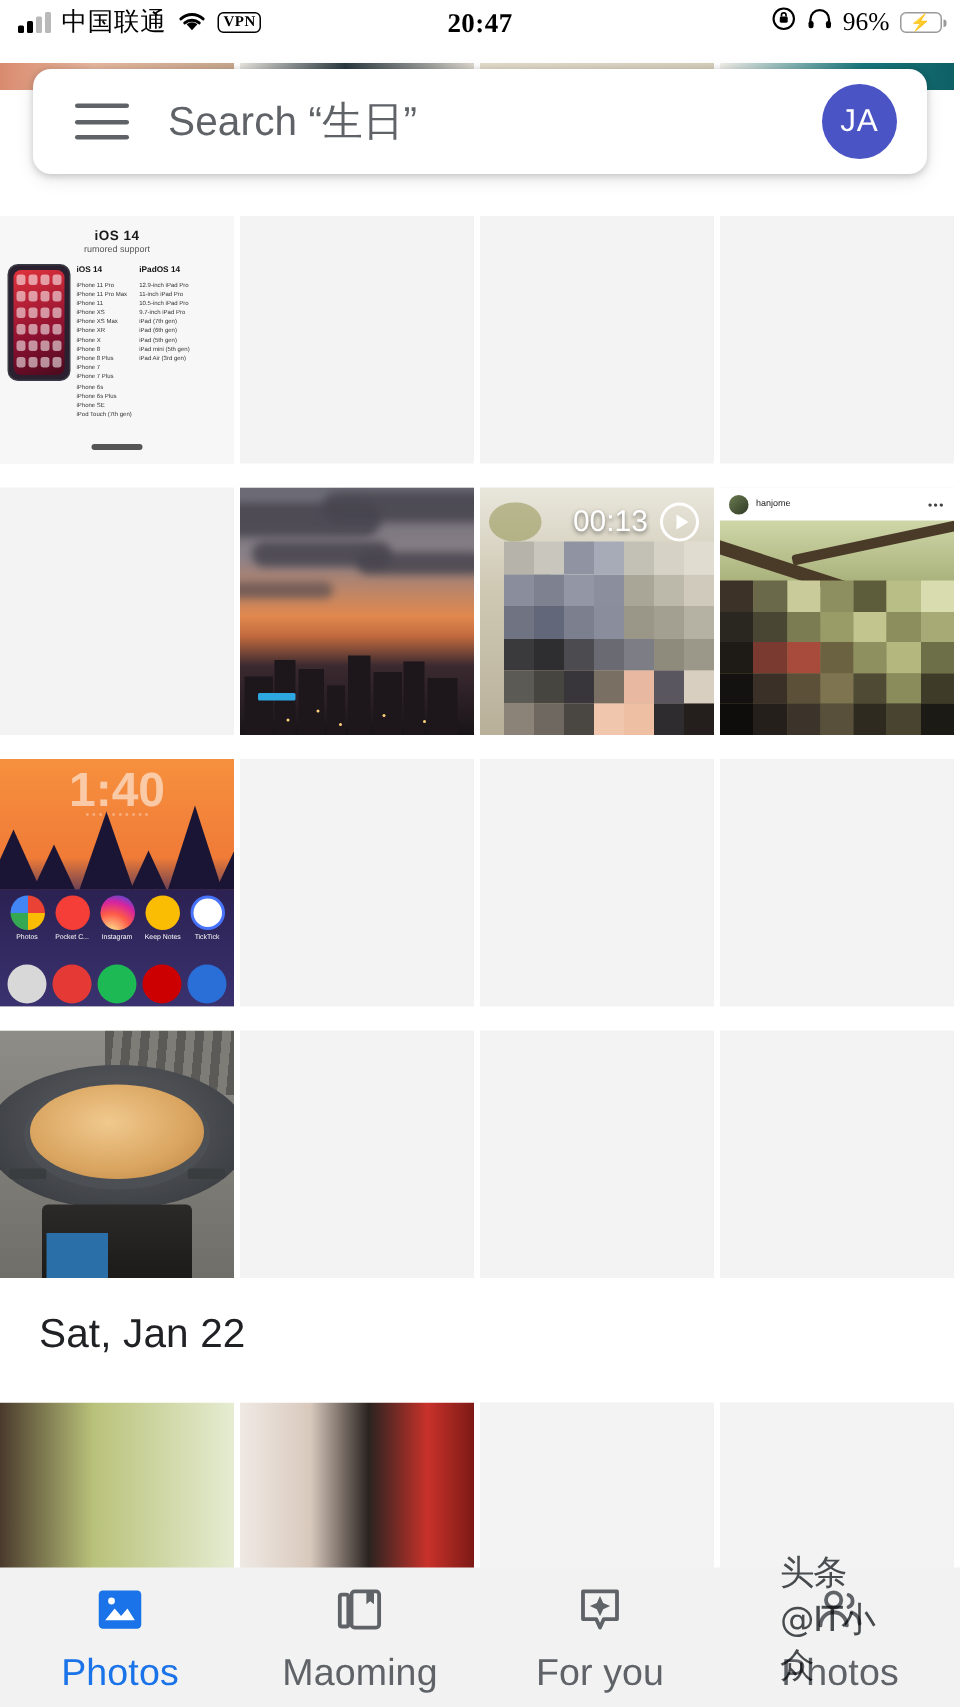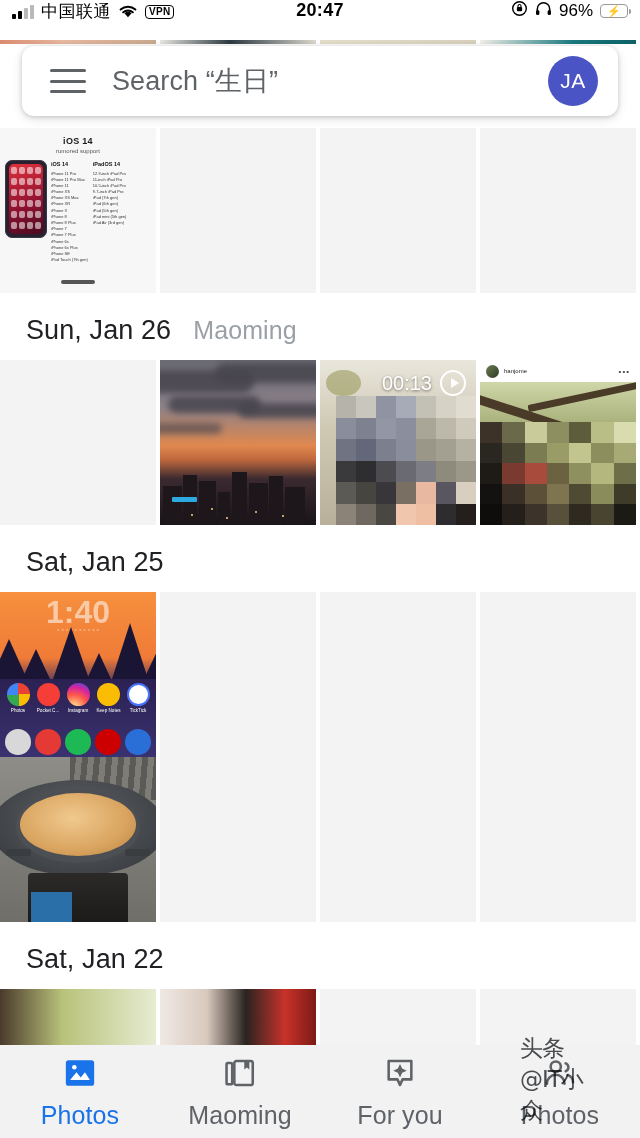--- a/index.html
+++ b/index.html
@@ -6,23 +6,23 @@
   html,body { width:640px; height:1138px; overflow:hidden; }
   body {
     font-family:"Liberation Sans", sans-serif;
     background:#ffffff;
     -webkit-font-smoothing:antialiased;
   }
   .screen { position:relative; width:640px; height:1138px; background:#fff; overflow:hidden; }
 
   
   .statusbar {
-    position:absolute; top:0; left:0; width:640px; height:40px;
-    display:flex; align-items:flex-start; background:#fff; z-index:40;
-    padding:0 12px; font-size:17px; color:#000;
+    position:absolute; top:0; left:0; width:640px; height:26px;
+    display:flex; align-items:flex-end; background:#fff; z-index:40;
+    padding:0 12px; font-size:17px; color:#000;font-family:Liberation Serif, serif;
   }
   .sb-left { display:flex; align-items:center; gap:7px; }
   .sig { display:flex; align-items:flex-end; gap:2px; height:14px; }
   .sig i { display:block; width:4px; background:#000; border-radius:1px; }
   .sig i:nth-child(1){height:5px;}
   .sig i:nth-child(2){height:8px;}
   .sig i:nth-child(3){height:11px;background:#b9b9b9;}
   .sig i:nth-child(4){height:14px;background:#b9b9b9;}
   .carrier { font-size:17px; letter-spacing:.5px; }
   .wifi { width:20px; height:15px; position:relative; }
@@ -36,21 +36,21 @@
     font-size:18px; font-weight:700; letter-spacing:.3px; pointer-events:none;
   }
   .sb-right { margin-left:auto; display:flex; align-items:center; gap:7px; font-size:17px; z-index:2; }
   .batt { width:28px; height:14px; border:1.5px solid #9a9a9a; border-radius:4px; position:relative; padding:1.5px; }
   .batt::after { content:""; position:absolute; right:-4px; top:4px; width:2.5px; height:5px; background:#9a9a9a; border-radius:0 2px 2px 0; }
   .batt .fill { height:100%; width:80%; background:#3ddc5b; border-radius:2px; position:relative; }
   .bolt { position:absolute; left:50%; top:50%; transform:translate(-50%,-50%); font-size:11px; color:#000; }
 
   
   .scroll { position:absolute; top:26px; left:0; width:640px; height:1112px; }
-  .grid-row { display:flex; gap:4px; }
+  .grid-row { display:flex; gap:4px;margin-top:16px; }
   .cell { width:156px; height:165px; overflow:hidden; position:relative; background:#f1f1f1; }
   .cell.blank { background:#f3f3f3; }
 
   .date-head { padding:22px 26px 14px 26px; display:flex; align-items:baseline; gap:22px; }
   .date-head .d { font-size:27px; color:#202124; letter-spacing:.1px; }
   .date-head .loc { font-size:25px; color:#9aa0a6; letter-spacing:.1px; }
 
   
   .toprow { height:18px; overflow:hidden; }
   .toprow .cell { height:18px; }
@@ -248,24 +248,20 @@
             </div>
           </div>
           <div class="hbar"></div>
         </div>
       </div>
       <div class="cell blank"></div>
       <div class="cell blank"></div>
       <div class="cell blank"></div>
     </div>
 
-    <div class="date-head">
-      <div class="d">Sun, Jan 26</div>
-      <div class="loc">Maoming</div>
-    </div>
     <div class="grid-row">
       <div class="cell blank"></div>
 
       <div class="cell">
         <div class="sunset">
           <div class="cloud" style="left:-10%;top:6%;width:70%;height:14%;"></div>
           <div class="cloud" style="left:35%;top:2%;width:75%;height:12%;"></div>
           <div class="cloud" style="left:5%;top:22%;width:60%;height:10%;"></div>
           <div class="cloud" style="left:50%;top:26%;width:55%;height:9%;"></div>
           <div class="cloud" style="left:-5%;top:38%;width:45%;height:7%;opacity:.7;"></div>
@@ -389,24 +385,20 @@
                 <i style="background:#58503a"></i>
                 <i style="background:#2e2a20"></i>
                 <i style="background:#484430"></i>
                 <i style="background:#1c1a14"></i>
             </div>
           </div>
         </div>
       </div>
     </div>
 
-    <div class="date-head">
-      <div class="d">Sat, Jan 25</div>
-      <div class="loc"></div>
-    </div>
     <div class="grid-row">
       <div class="cell">
         <div class="ahome">
           <div class="clock">1:40</div>
           <div class="sub">• • • • • • • • • •</div>
           <div class="mtn">
             <i style="left:-6%;"></i>
               <i style="left:14%;border-left-width:14px;border-right-width:14px;border-bottom-width:30px;"></i>
             <i style="left:34%;border-bottom-width:52px;"></i>
               <i style="left:56%;border-left-width:12px;border-right-width:12px;border-bottom-width:26px;"></i>

